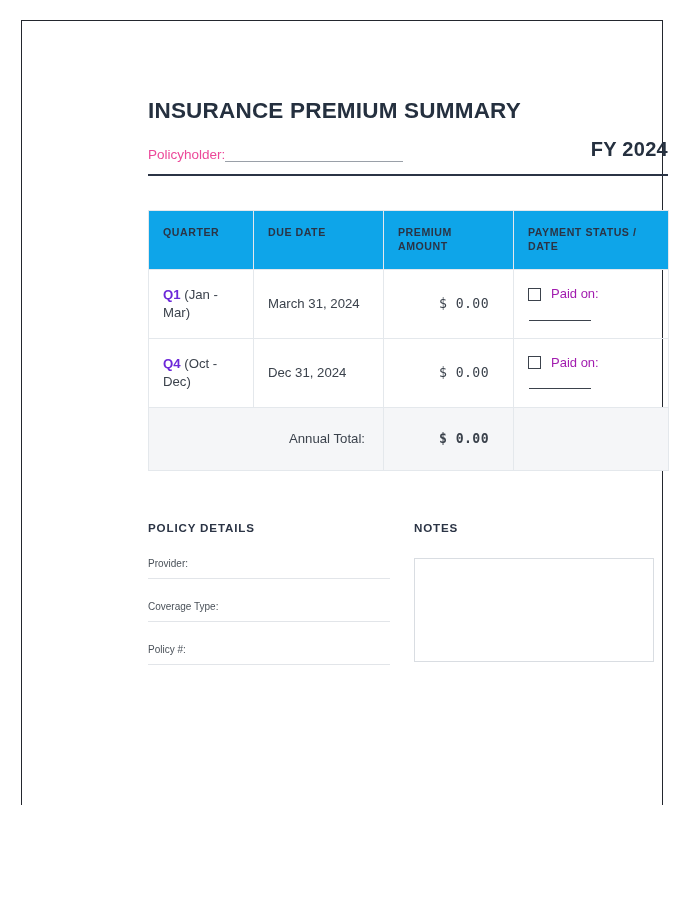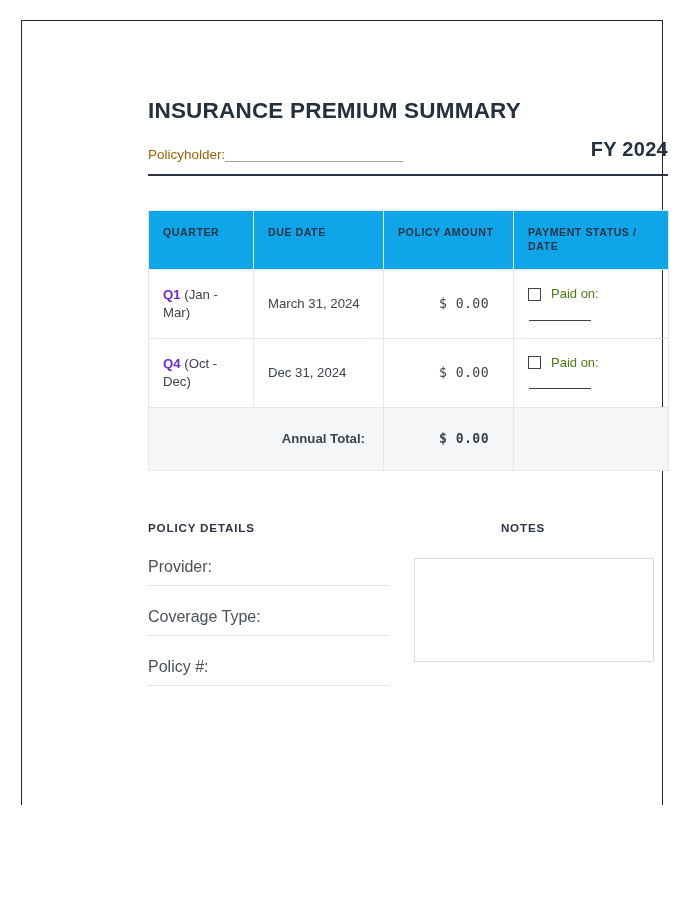--- a/index.html
+++ b/index.html
@@ -46,21 +46,21 @@
     line-height: 1.1;
   }
   .meta-row {
     display: flex;
     align-items: flex-end;
     justify-content: space-between;
     padding-bottom: 10px;
   }
   .policyholder {
     font-size: 13.5px;
-    color: #a16207;
+    color: #ec4899;
     display: flex;
     align-items: flex-end;
     gap: 0;
   }
   .ph-line {
     display: inline-block;
     width: 178px;
     border-bottom: 1.2px solid #9aa0a8;
     height: 13px;
   }
@@ -132,38 +132,38 @@
     gap: 10px;
   }
   .checkbox {
     width: 13px;
     height: 13px;
     border: 1.4px solid #3b424c;
     background: #ffffff;
     flex: 0 0 auto;
     box-sizing: border-box;
   }
-  .paid-label { font-size: 13px; color: #4d7c0f; }
+  .paid-label { font-size: 13px; color: #a21caf; }
   .date-line {
     width: 62px;
     border-bottom: 1.3px solid #3b424c;
     height: 13px;
     margin-left: 1px;
     margin-top: 4px;
   }
 
   tr.total-row td {
     background: #f5f6f8;
     border-top: 1px solid #c9cfd6;
     padding: 17px 14px;
     height: 28px;
   }
   .total-label {
     text-align: right !important;
-    font-weight: bold;
+    font-weight: normal;
     font-size: 13.6px;
     color: #2b3445;
     padding-right: 18px !important;
   }
   .total-amount {
     font-family: "DejaVu Sans Mono", "Liberation Mono", monospace;
     font-weight: bold;
     font-size: 12.6px;
     color: #2b3445;
     text-align: right !important;
@@ -172,31 +172,31 @@
   }
   .total-blank { background: #f5f6f8; }
 
   
   .bottom {
     display: flex;
     margin-top: 50px;
     gap: 24px;
   }
   .panel-policy { width: 242px; }
-  .panel-notes  { width: 218px; text-align: center; }
+  .panel-notes  { width: 218px; }
 
   .panel-heading {
     font-size: 11.6px;
     font-weight: bold;
     letter-spacing: 0.85px;
     color: #2b3445;
     margin-bottom: 24px;
   }
   .field-row {
-    font-size: 16px;
+    font-size: 10px;
     color: #4a5159;
     padding-bottom: 9px;
     border-bottom: 1px solid #e2e5e9;
     margin-bottom: 22px;
   }
   .field-row:last-child { margin-bottom: 0; }
 
   .notes-box {
     width: 240px;
     height: 104px;
@@ -226,21 +226,21 @@
       <colgroup>
         <col class="c-quarter">
           <col class="c-due">
           <col class="c-amount">
           <col class="c-status">
       </colgroup>
       <thead>
         <tr>
           <th>QUARTER</th>
           <th>DUE DATE</th>
-          <th>POLICY AMOUNT</th>
+          <th>PREMIUM AMOUNT</th>
           <th>PAYMENT STATUS / DATE</th>
         </tr>
       </thead>
       <tbody>
         <tr>
           <td>
             <span class="q-label">Q1</span>
             <span class="q-months">(Jan - Mar)</span>
           </td>
           <td>March 31, 2024</td>

